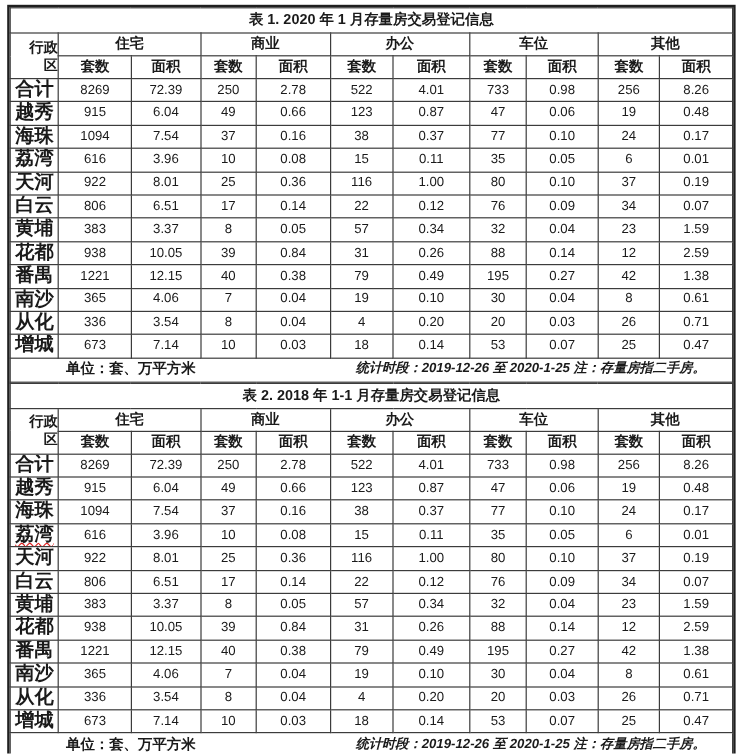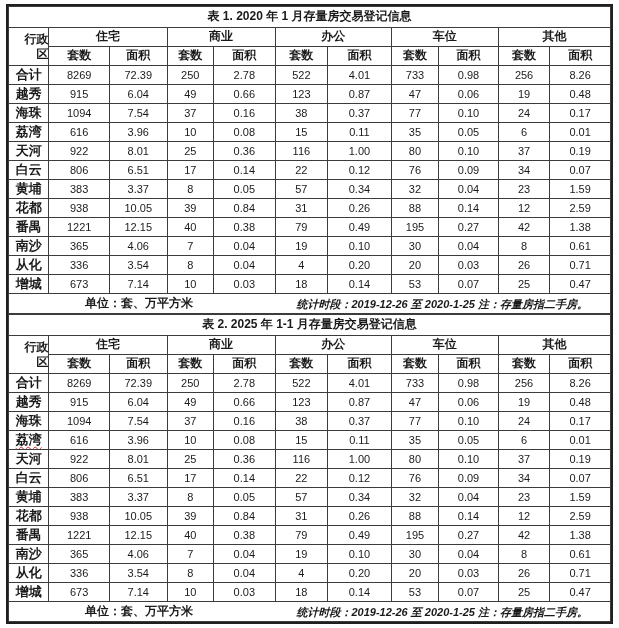--- a/index.html
+++ b/index.html
@@ -37,28 +37,27 @@
     font-size: 12px;
     height: 21px;
   }
   td.hdr {
     font-weight: bold;
     font-size: 12px;
   }
   td.district-hdr div { line-height: 1.25; text-align: right; }
   tbody td.district-cell {
     font-weight: bold;
-    font-size: 13px;
+    font-size: 16px;
   }
   td.footer-cell { height: 20px; }
   .footer-inner {
     display: flex;
-    align-items: flex-end;
+    align-items: flex-start;
     width: 100%;
-    padding-left: 30px;
   }
   .unit-note {
     font-weight: bold;
     font-size: 12px;
     padding-left: 46px;
   }
   .period-note {
     font-weight: bold;
     font-size: 11px;
     margin-left: auto;
@@ -299,21 +298,21 @@
         <col style="width:61px">
         <col style="width:52px">
       <col style="width:63px">
         <col style="width:47px">
         <col style="width:59px">
       <col style="width:51px">
         <col style="width:60px">
     </colgroup>
     <thead>
       <tr>
-        <td class="title-cell" colspan="11">表 2. 2025 年 1-1 月存量房交易登记信息</td>
+        <td class="title-cell" colspan="11">表 2. 2018 年 1-1 月存量房交易登记信息</td>
       </tr>
       <tr>
         <td class="hdr district-hdr" rowspan="2">
           <div>行政</div>
           <div>区</div>
         </td>
         <td class="hdr" colspan="2">住宅</td>
         <td class="hdr" colspan="2">商业</td>
         <td class="hdr" colspan="2">办公</td>
         <td class="hdr" colspan="2">车位</td>

